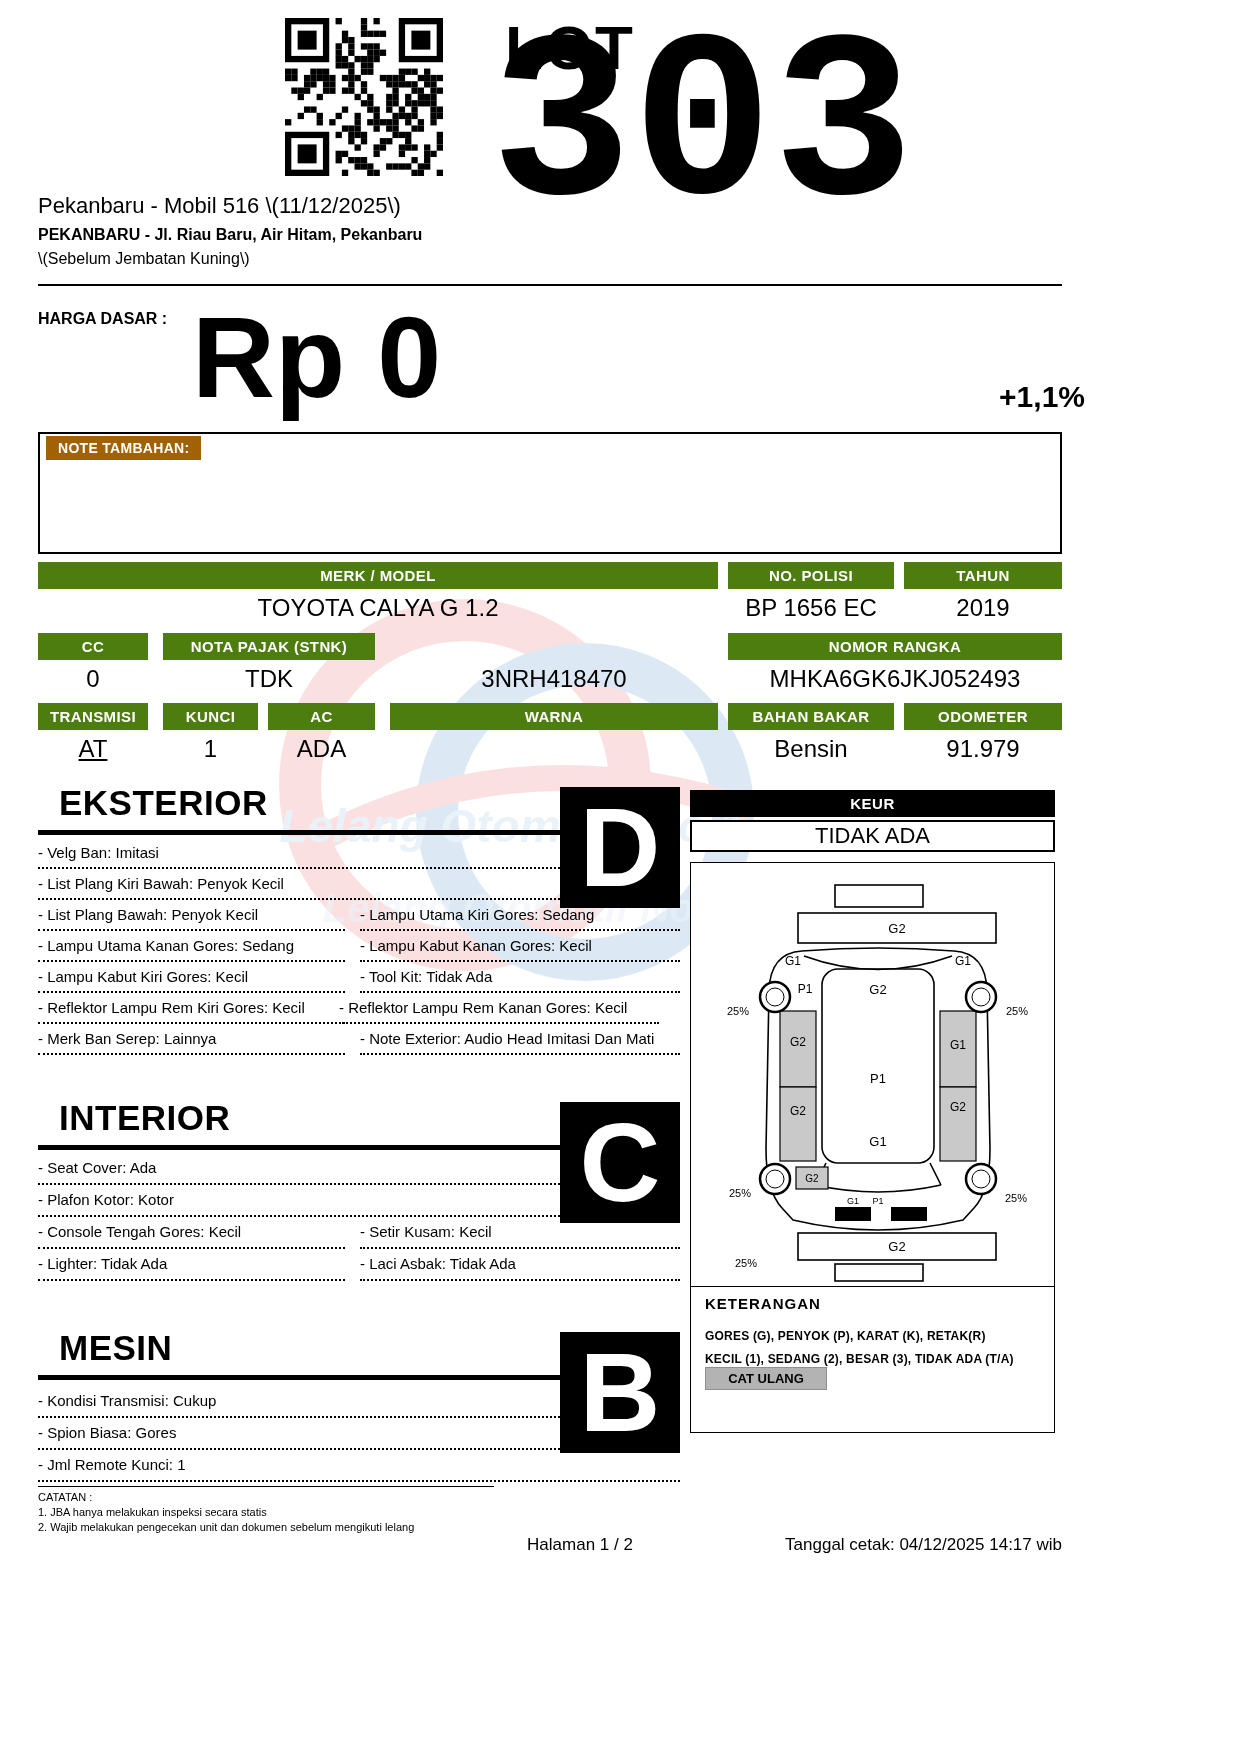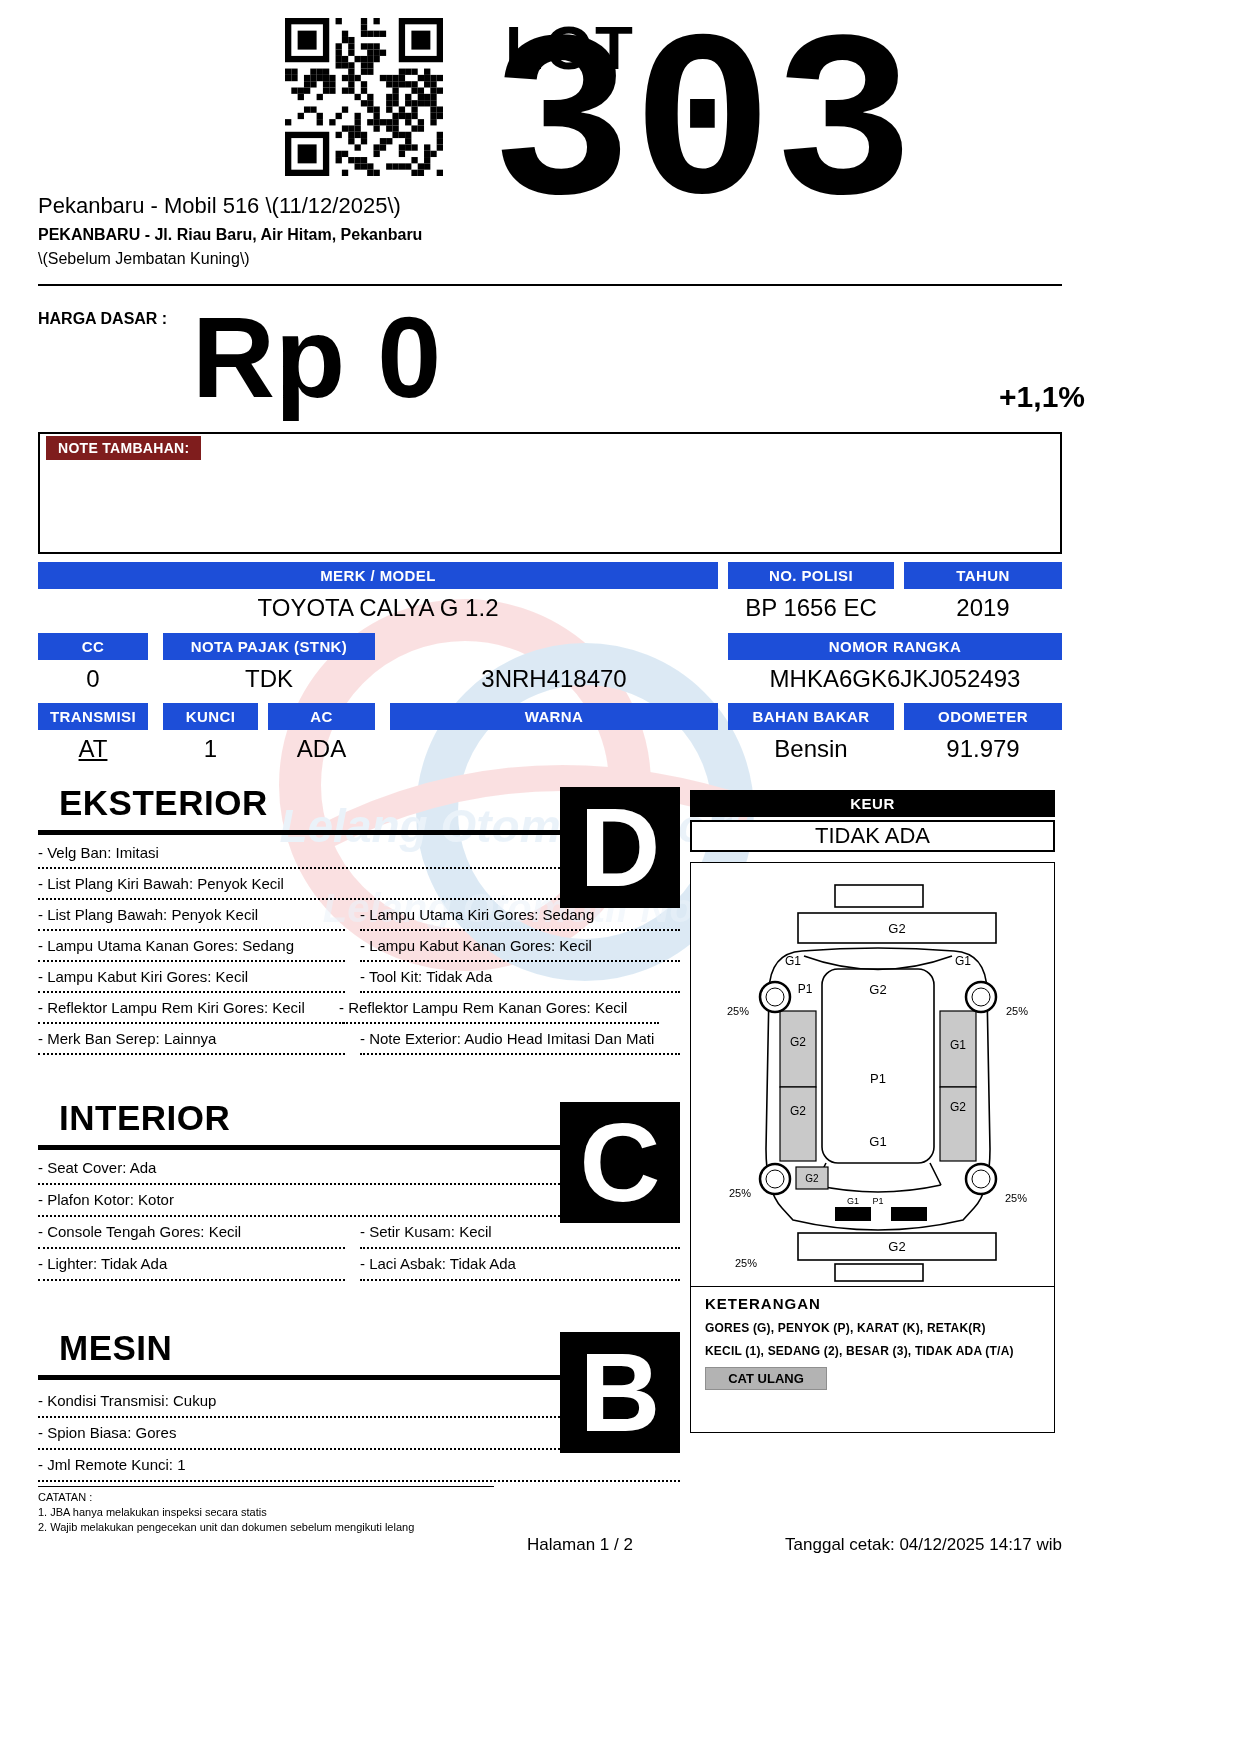--- a/index.html
+++ b/index.html
@@ -1,44 +1,44 @@
 <!DOCTYPE html>
 <html><head>
 <meta charset="utf-8">
 <style>
   * { margin:0; padding:0; box-sizing:border-box; }
   html,body { background:#fff; }
   body { font-family:"Liberation Sans", sans-serif; color:#000; }
   #page { position:relative; width:1240px; height:1754px; background:#fff; overflow:hidden; }
   .abs { position:absolute; }
-  .bar { position:absolute; height:27px; background:#1d4ed8; color:#fff; font-weight:bold;
+  .bar { position:absolute; height:27px; background:#4d7c0f; color:#fff; font-weight:bold;
          font-size:15px; display:flex; align-items:center; justify-content:center; letter-spacing:.4px; z-index:2; }
   .cell { position:absolute; height:32px; font-size:24px; display:flex; align-items:center;
           justify-content:center; white-space:nowrap; z-index:2; }
   .sec-title { position:absolute; font-size:35px; font-weight:bold; letter-spacing:.5px; z-index:2;margin-left:21px; }
   .sec-rule { position:absolute; height:5px; background:#000; z-index:2; }
   .grade { position:absolute; width:120px; height:121px; background:#000; color:#fff; display:flex;
            align-items:center; justify-content:center; font-size:112px; font-weight:bold; line-height:1; z-index:2; }
   .item { position:absolute; height:31px; line-height:29px; font-size:15px;
           border-bottom:2px dotted #000; white-space:nowrap; overflow:hidden; z-index:2; }
   .item32 { height:32px; line-height:30px; }
   .hdr-line1 { position:absolute; left:38px; top:193px; font-size:22px; z-index:2; }
   .hdr-line2 { position:absolute; left:38px; top:226px; font-size:16px; font-weight:bold; z-index:2; }
   .hdr-line3 { position:absolute; left:38px; top:250px; font-size:16px; z-index:2; }
   .note-box { position:absolute; left:38px; top:432px; width:1024px; height:122px; border:2px solid #000; z-index:2; }
-  .note-chip { position:absolute; left:6px; top:2px; background:#7f1d1d; color:#fff; font-size:14px;
+  .note-chip { position:absolute; left:6px; top:2px; background:#a16207; color:#fff; font-size:14px;
                font-weight:bold; padding:4px 12px; letter-spacing:.3px; }
   .keur-bar { position:absolute; left:690px; top:790px; width:365px; height:27px; background:#000; color:#fff;
               font-weight:bold; font-size:15px; display:flex; align-items:center; justify-content:center; letter-spacing:.5px; z-index:2; }
   .keur-val { position:absolute; left:690px; top:820px; width:365px; height:32px; border:2px solid #000;
               font-size:22px; display:flex; align-items:center; justify-content:center; z-index:2; background:#fff; }
   .diagram-box { position:absolute; left:690px; top:862px; width:365px; height:425px; border:1.5px solid #000; z-index:2; background:#fff; }
   .ket-box { position:absolute; left:690px; top:1287px; width:365px; height:146px; border:1.5px solid #000; border-top:none; z-index:2; background:#fff; }
   .ket-title { position:absolute; left:14px; top:8px; font-size:15px; font-weight:bold; letter-spacing:1px; }
-  .ket-line { position:absolute; left:14px; font-size:12px; font-weight:bold; letter-spacing:.2px; }
+  .ket-line { position:absolute; left:14px; font-size:12px; font-weight:bold; letter-spacing:.2px;margin-top:8px; }
   .cat-ulang { position:absolute; left:14px; top:80px; width:122px; height:23px; background:#b3b3b3;
                border:1px solid #8f8f8f; font-size:13px; font-weight:bold; display:flex; align-items:center; justify-content:center; }
   .catatan { position:absolute; left:38px; top:1486px; width:456px; border-top:1px solid #000; padding-top:3px; font-size:11px; line-height:1.35; z-index:2; }
   .footer-page { position:absolute; left:450px; top:1535px; width:260px; text-align:center; font-size:17px; z-index:2; }
   .footer-print { position:absolute; left:702px; top:1535px; width:360px; text-align:right; font-size:17px; z-index:2; }
   .watermark { position:absolute; left:240px; top:550px; opacity:.15; z-index:0; pointer-events:none; }
   .z2 { z-index:2; }
 </style>
 </head>
 <body>

